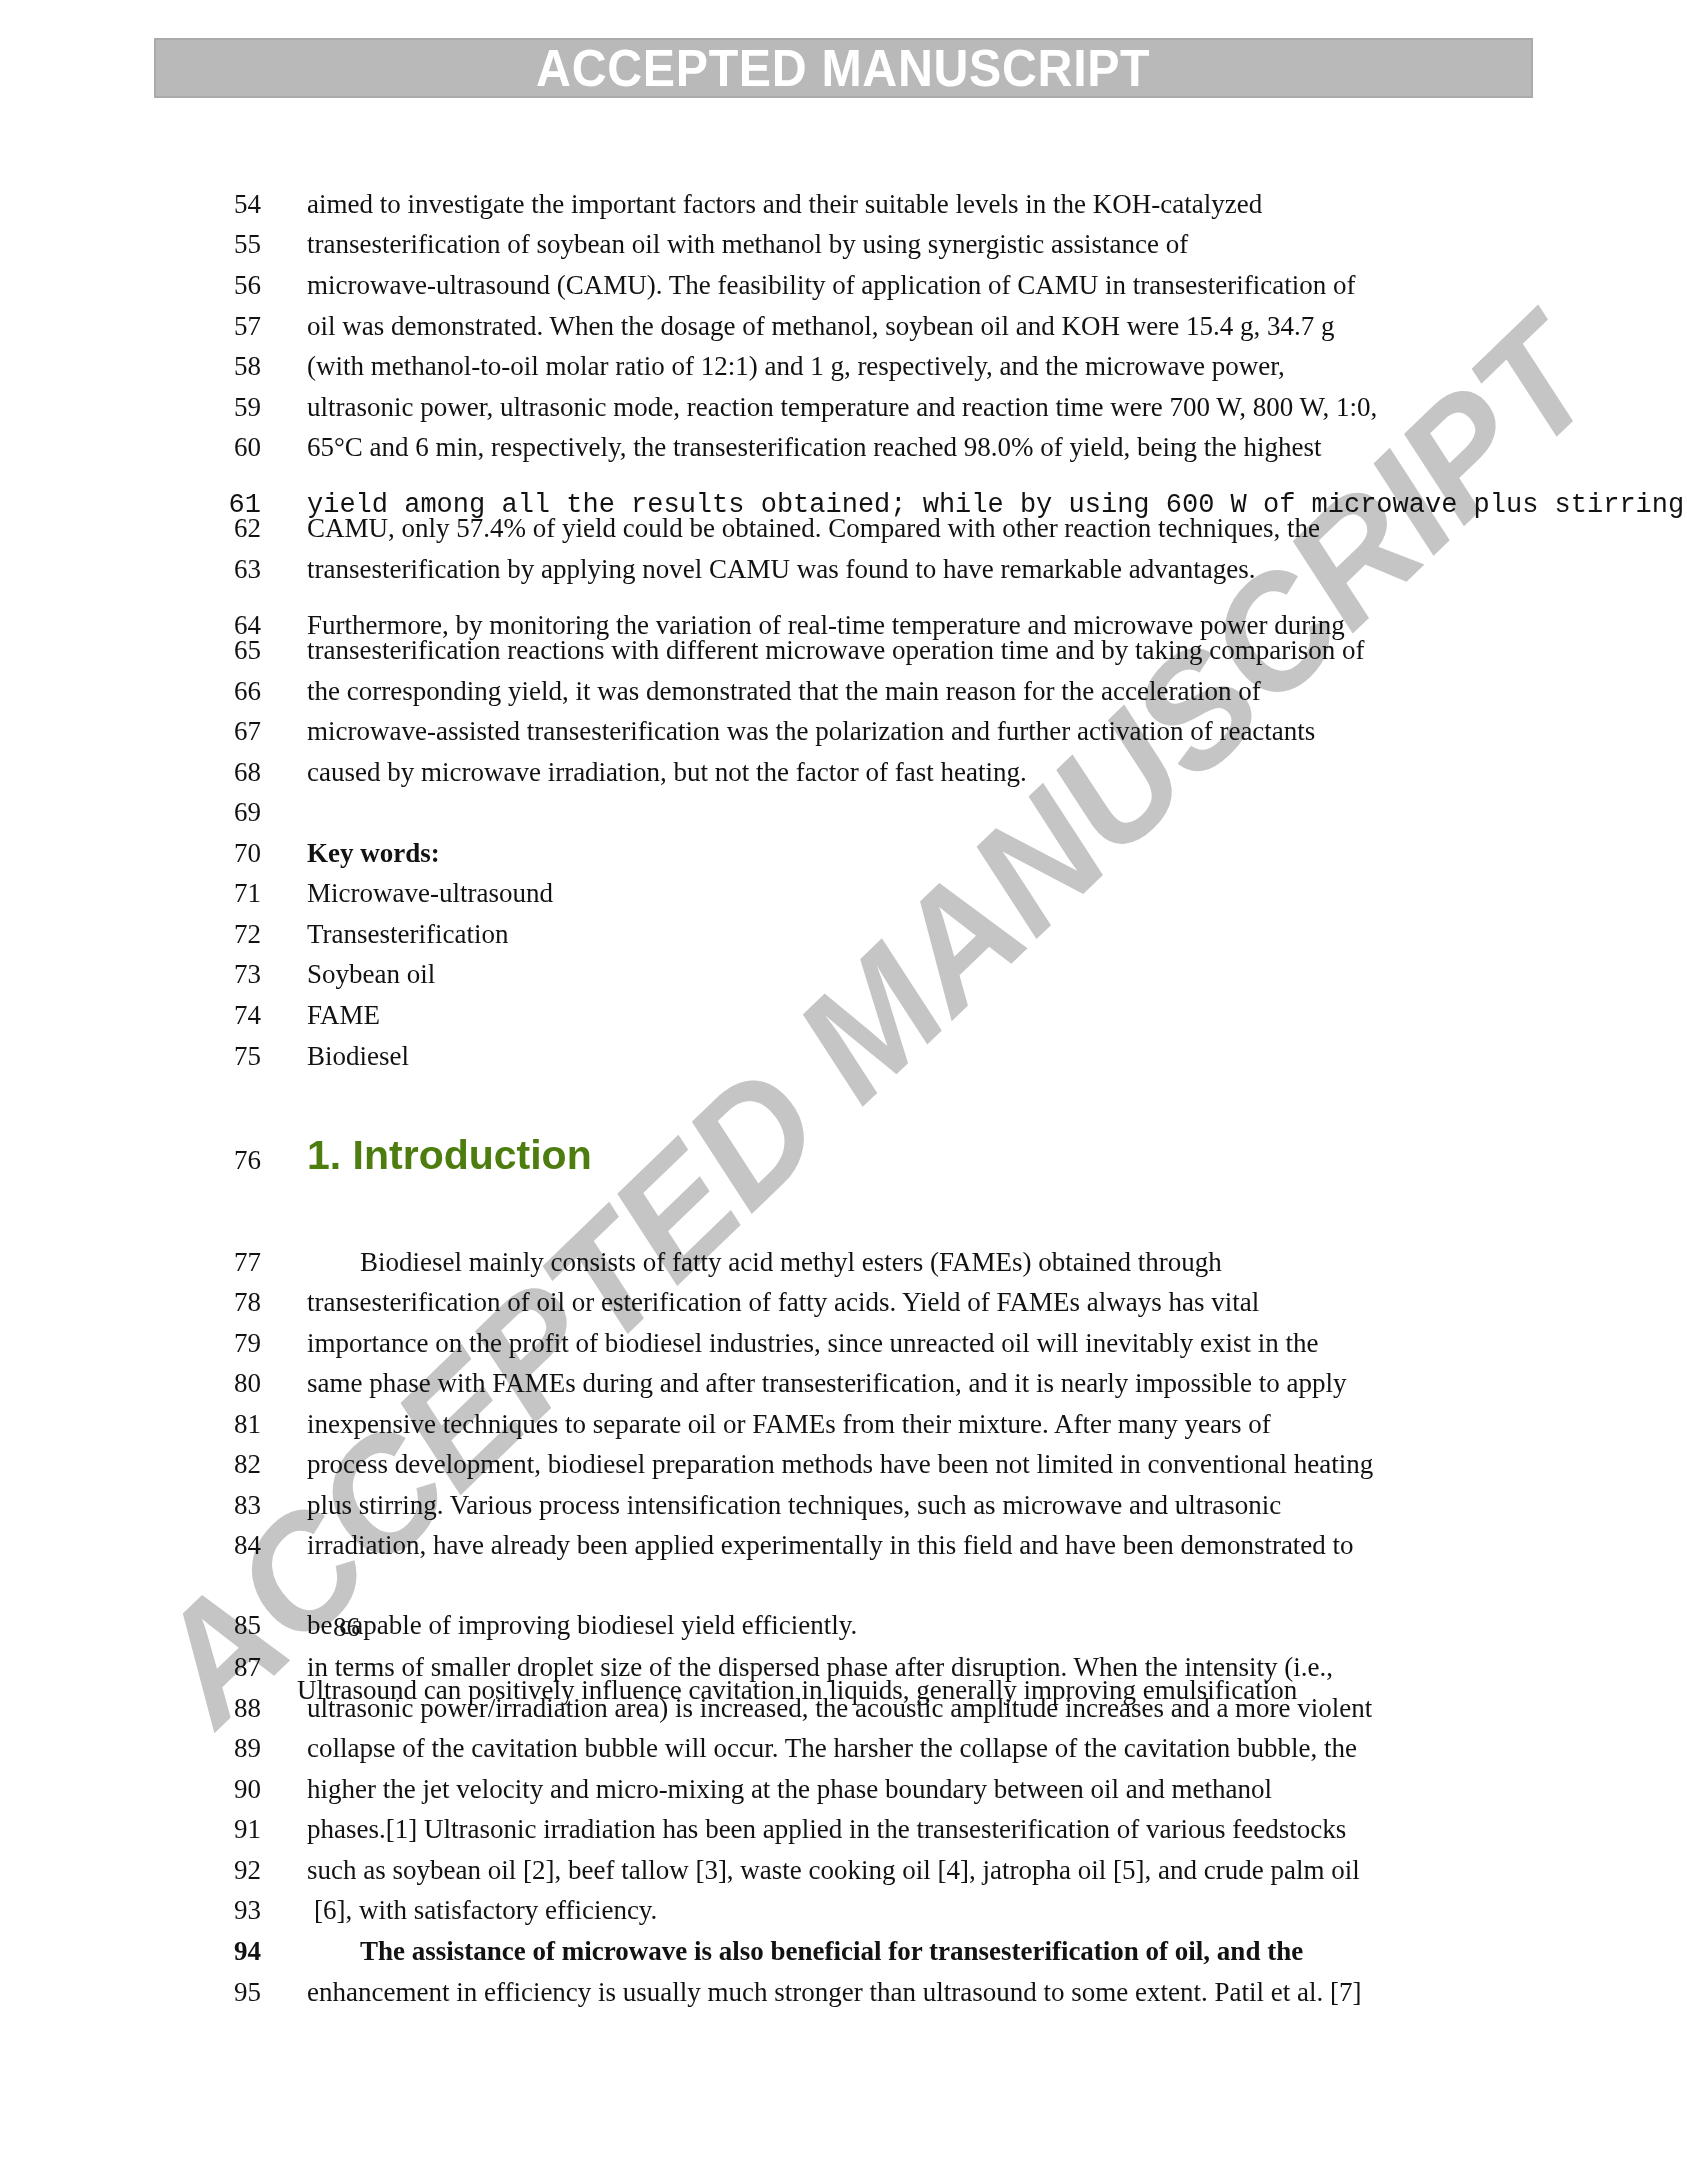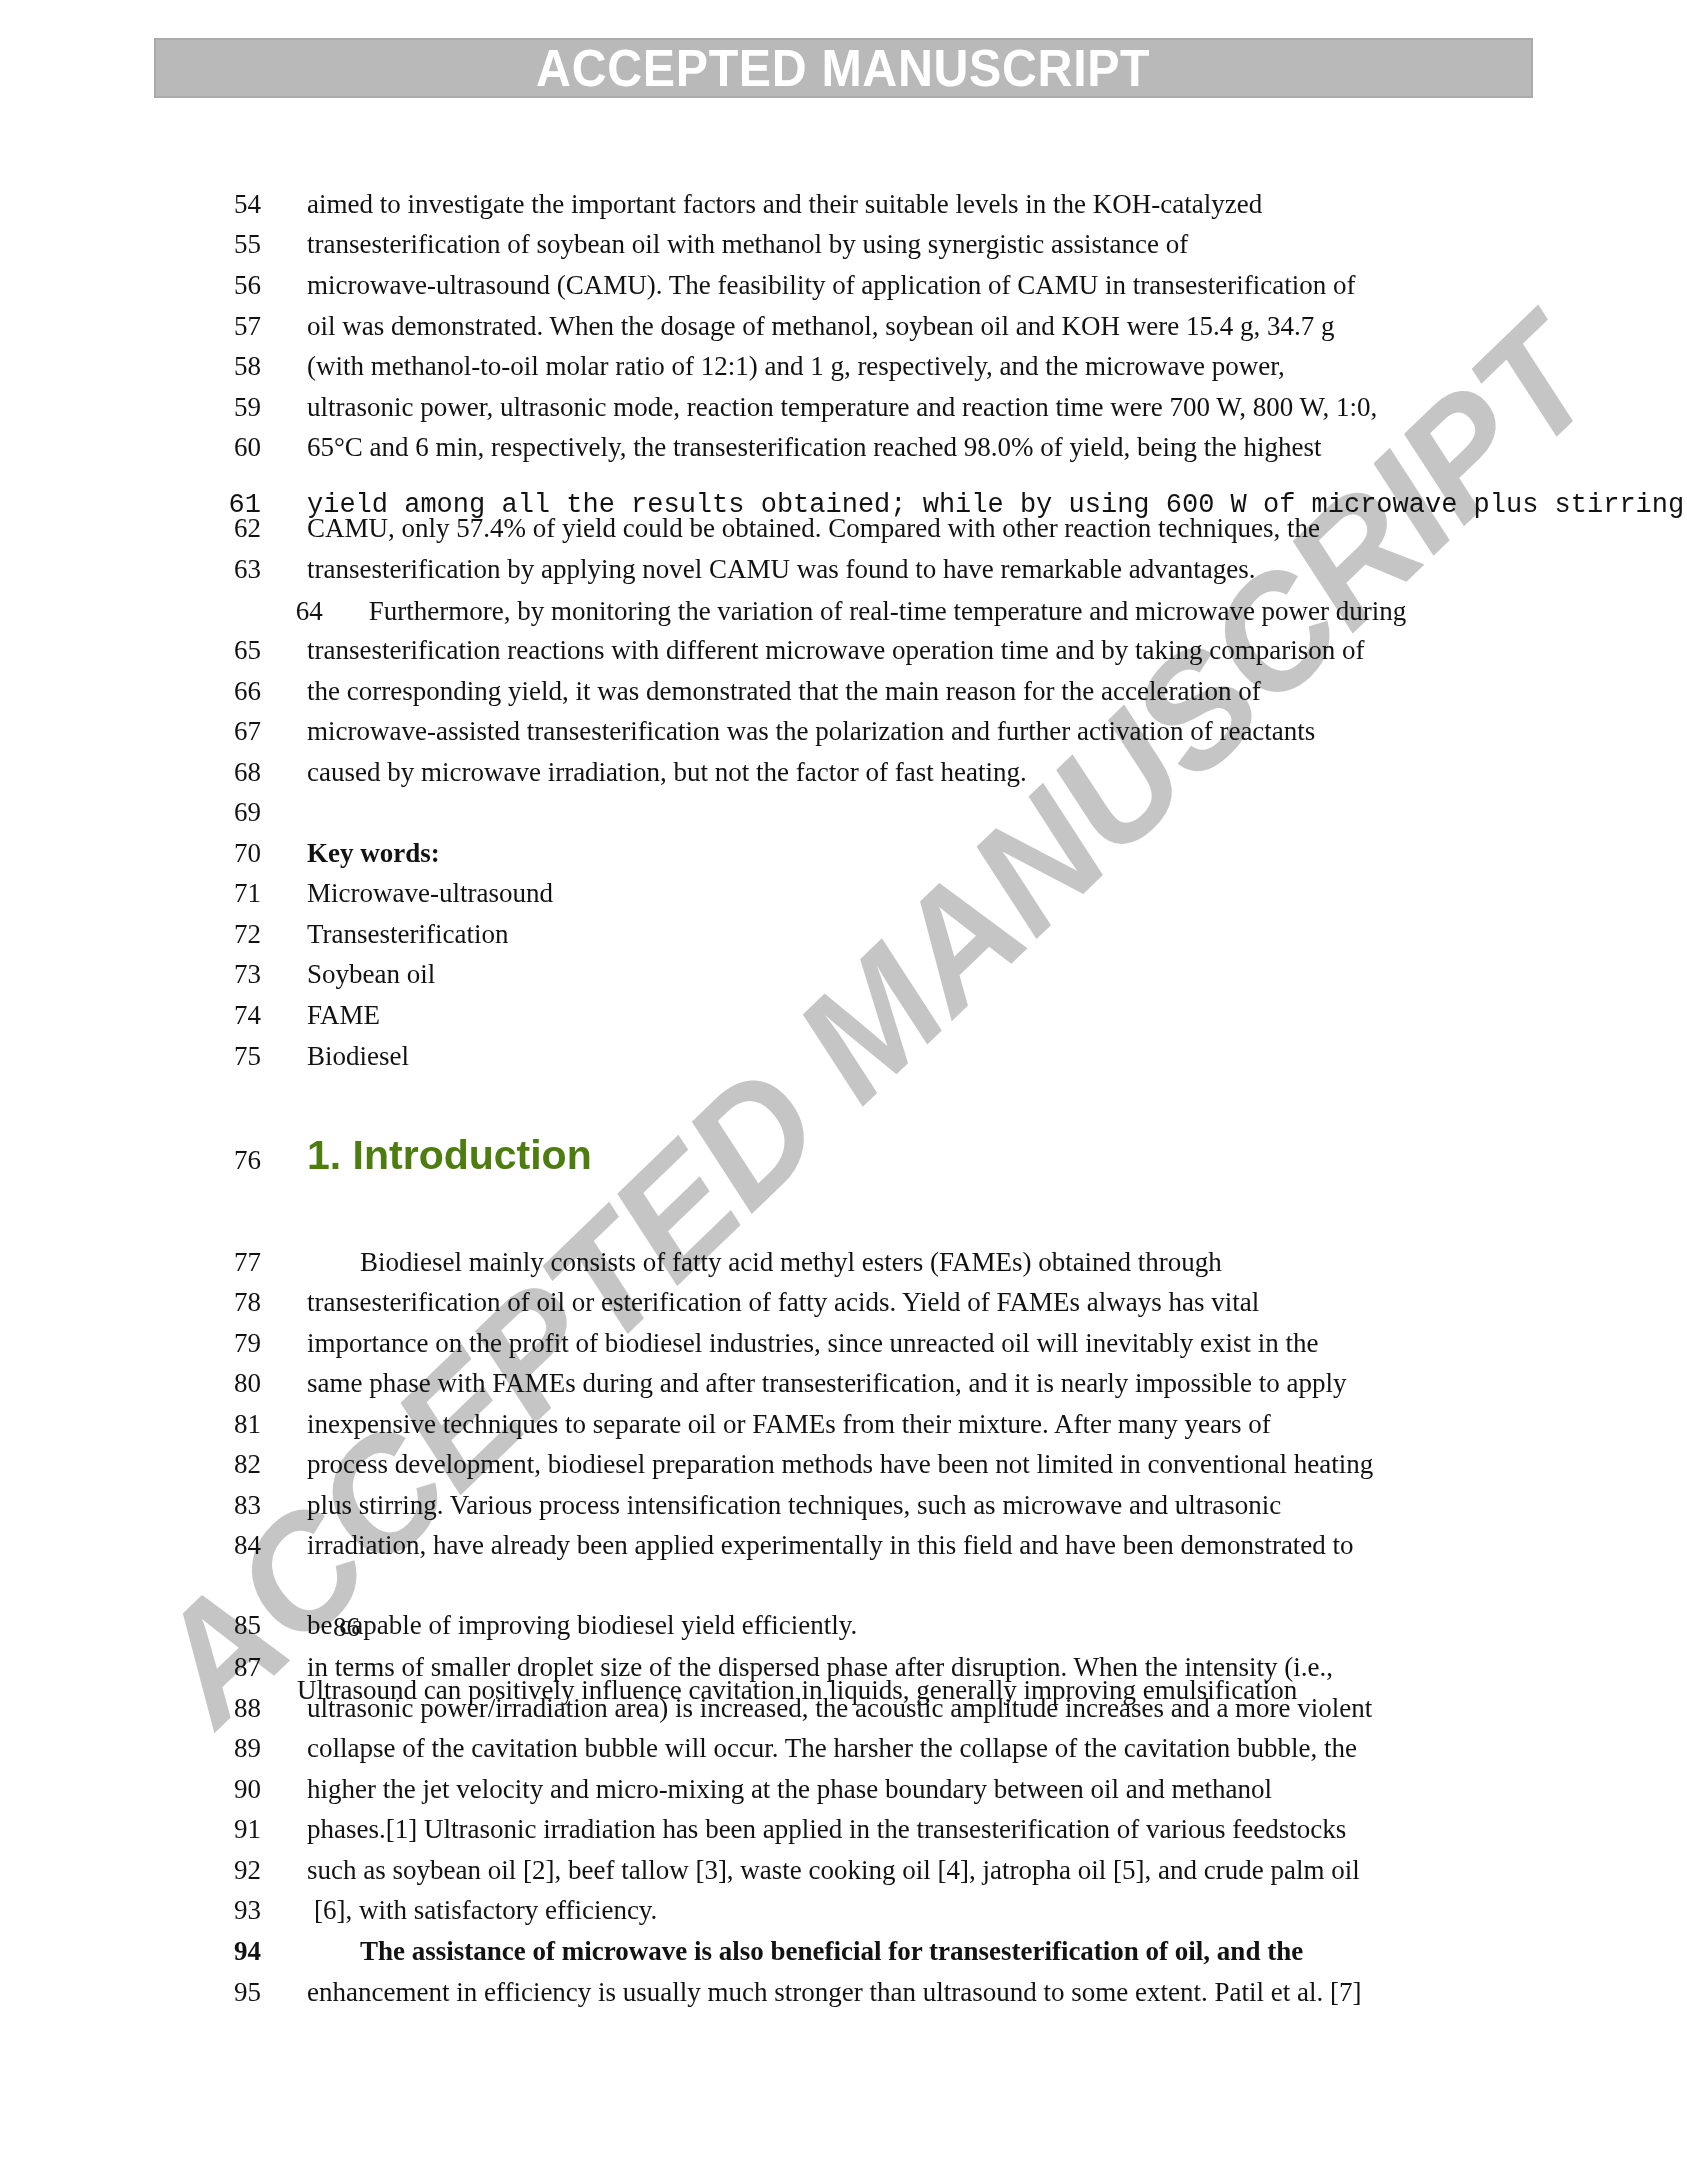--- a/index.html
+++ b/index.html
@@ -147,21 +147,21 @@
         <span class="ltext">yield among all the results obtained; while by using 600 W of microwave plus stirring instead of</span>
       </div>
       <div class="line" style="top: 508px;">
         <span class="lnum">62</span>
         <span class="ltext">CAMU, only 57.4% of yield could be obtained. Compared with other reaction techniques, the</span>
       </div>
       <div class="line" style="top: 549px;">
         <span class="lnum">63</span>
         <span class="ltext">transesterification by applying novel CAMU was found to have remarkable advantages.</span>
       </div>
-      <div class="line" style="top: 591px; justify-content: center;">
+      <div class="line" style="top: 605px;">
         <span class="lnum">64</span>
         <span class="ltext">Furthermore, by monitoring the variation of real-time temperature and microwave power during</span>
       </div>
       <div class="line" style="top: 630px;">
         <span class="lnum">65</span>
         <span class="ltext">transesterification reactions with different microwave operation time and by taking comparison of</span>
       </div>
       <div class="line" style="top: 671px;">
         <span class="lnum">66</span>
         <span class="ltext">the corresponding yield, it was demonstrated that the main reason for the acceleration of</span>

